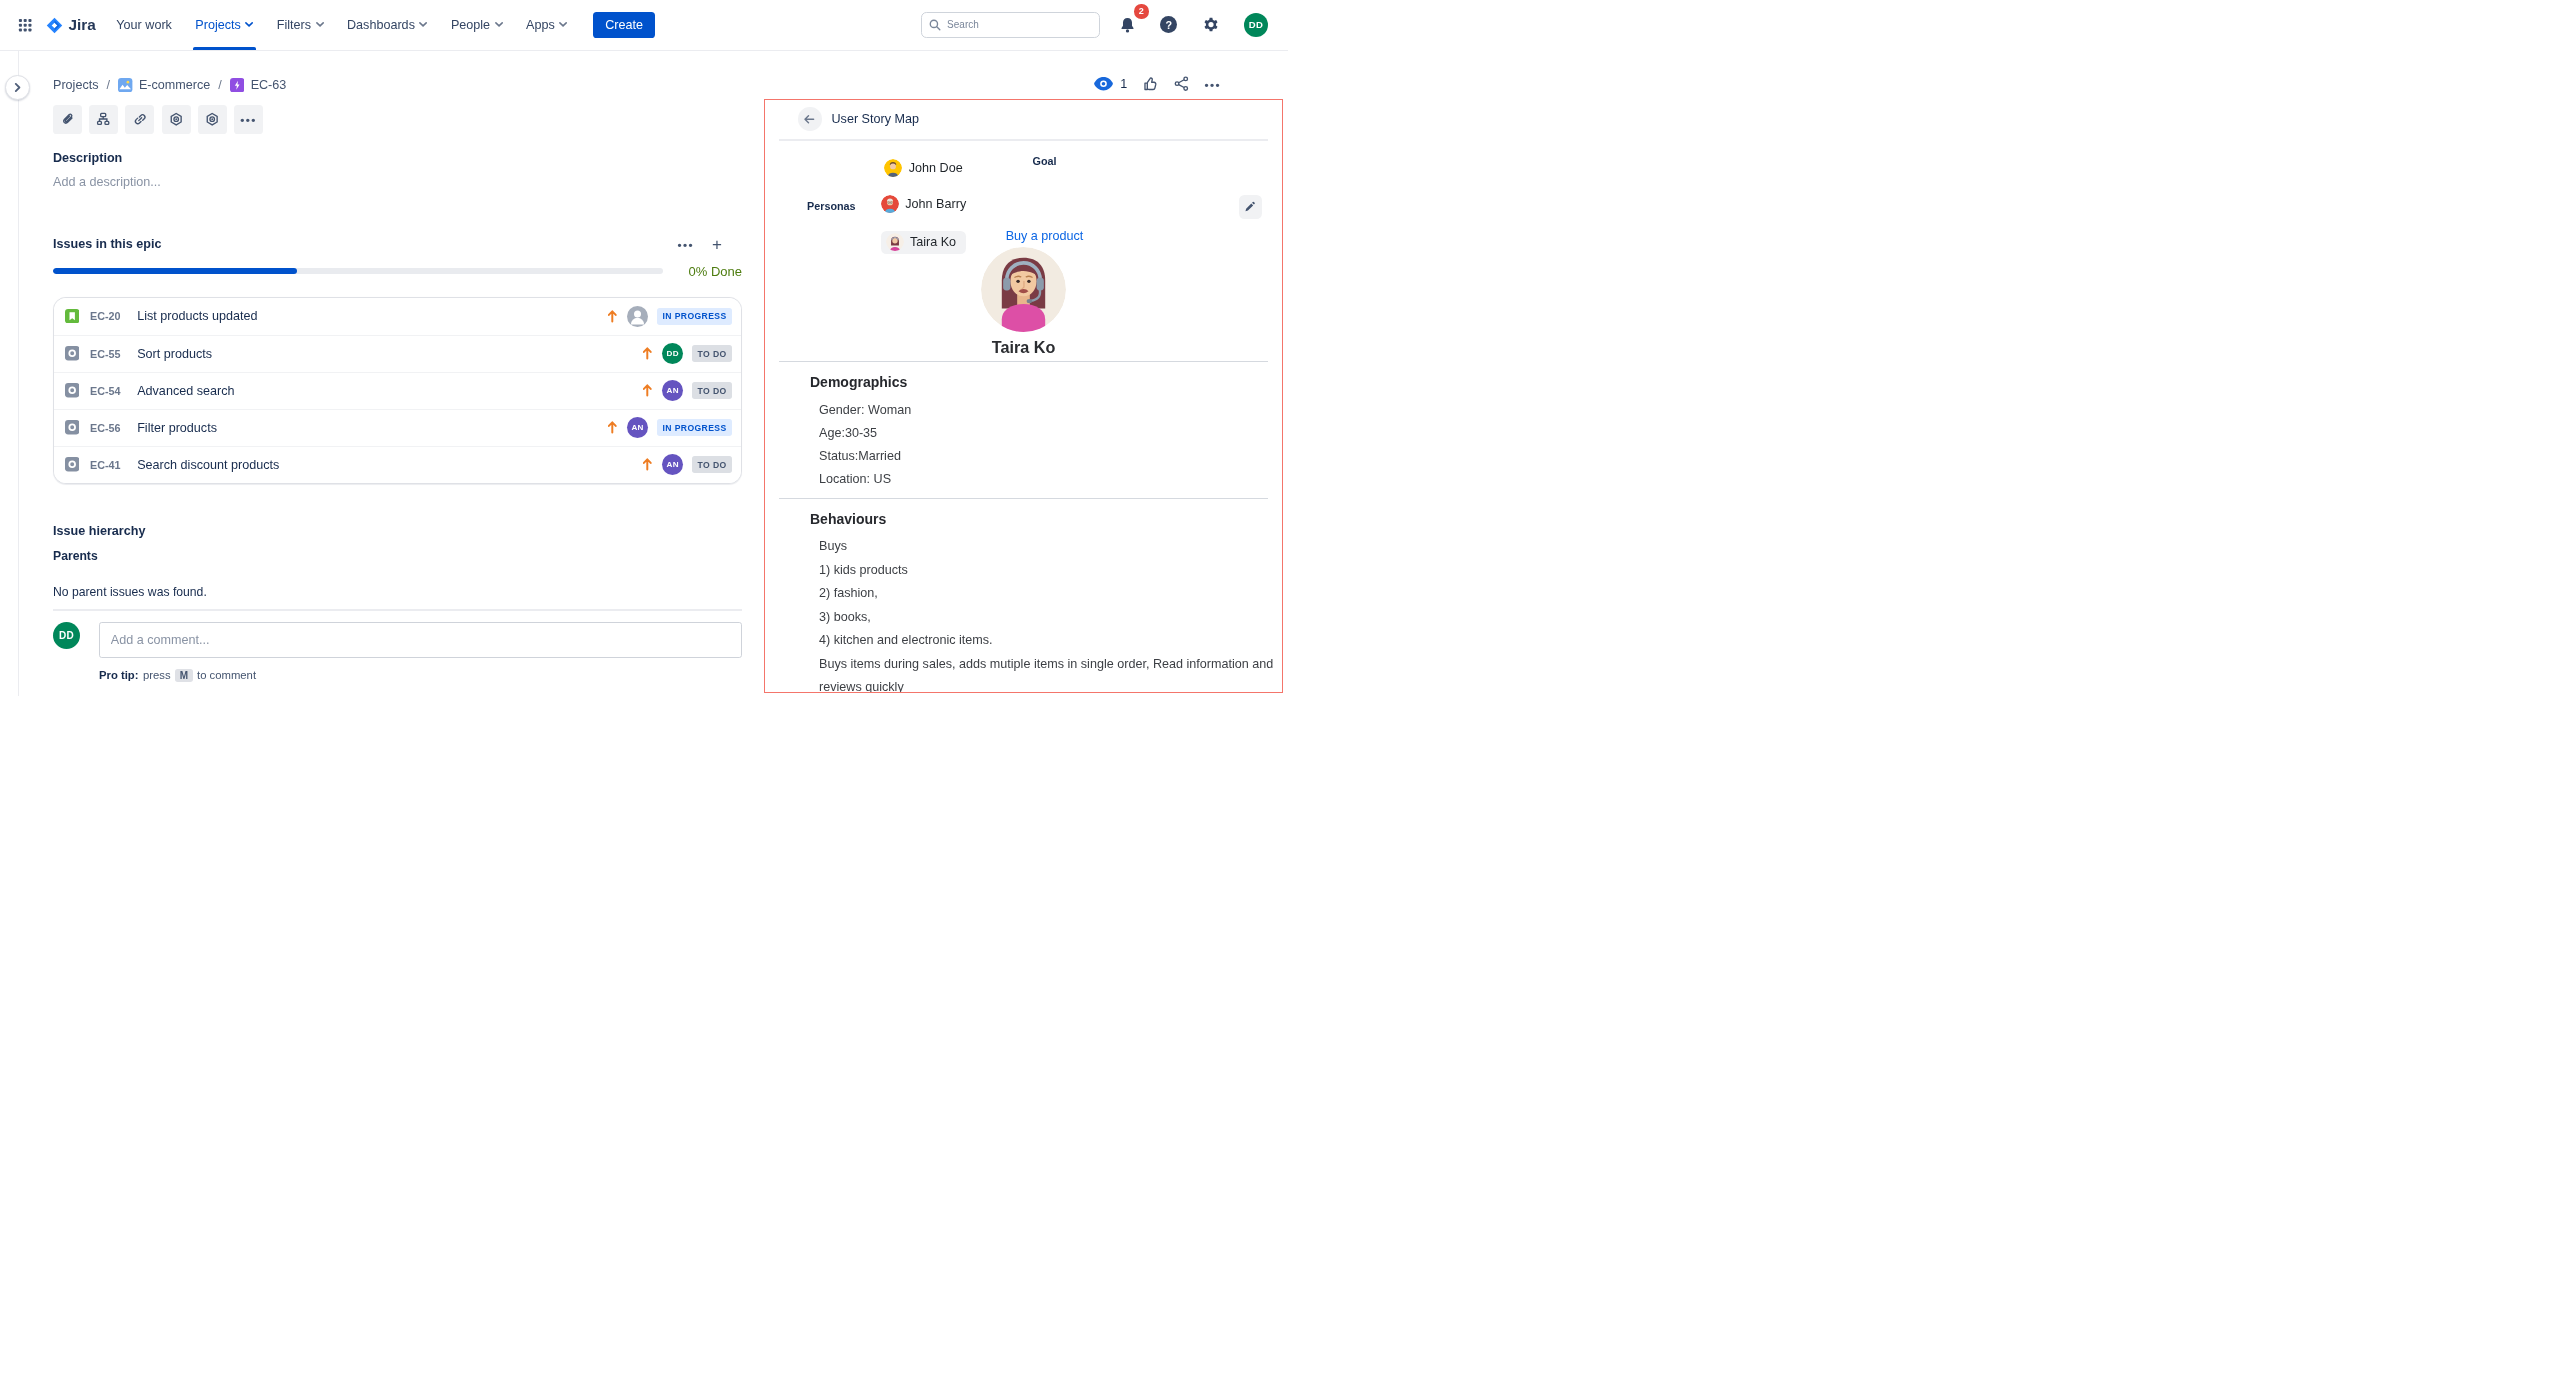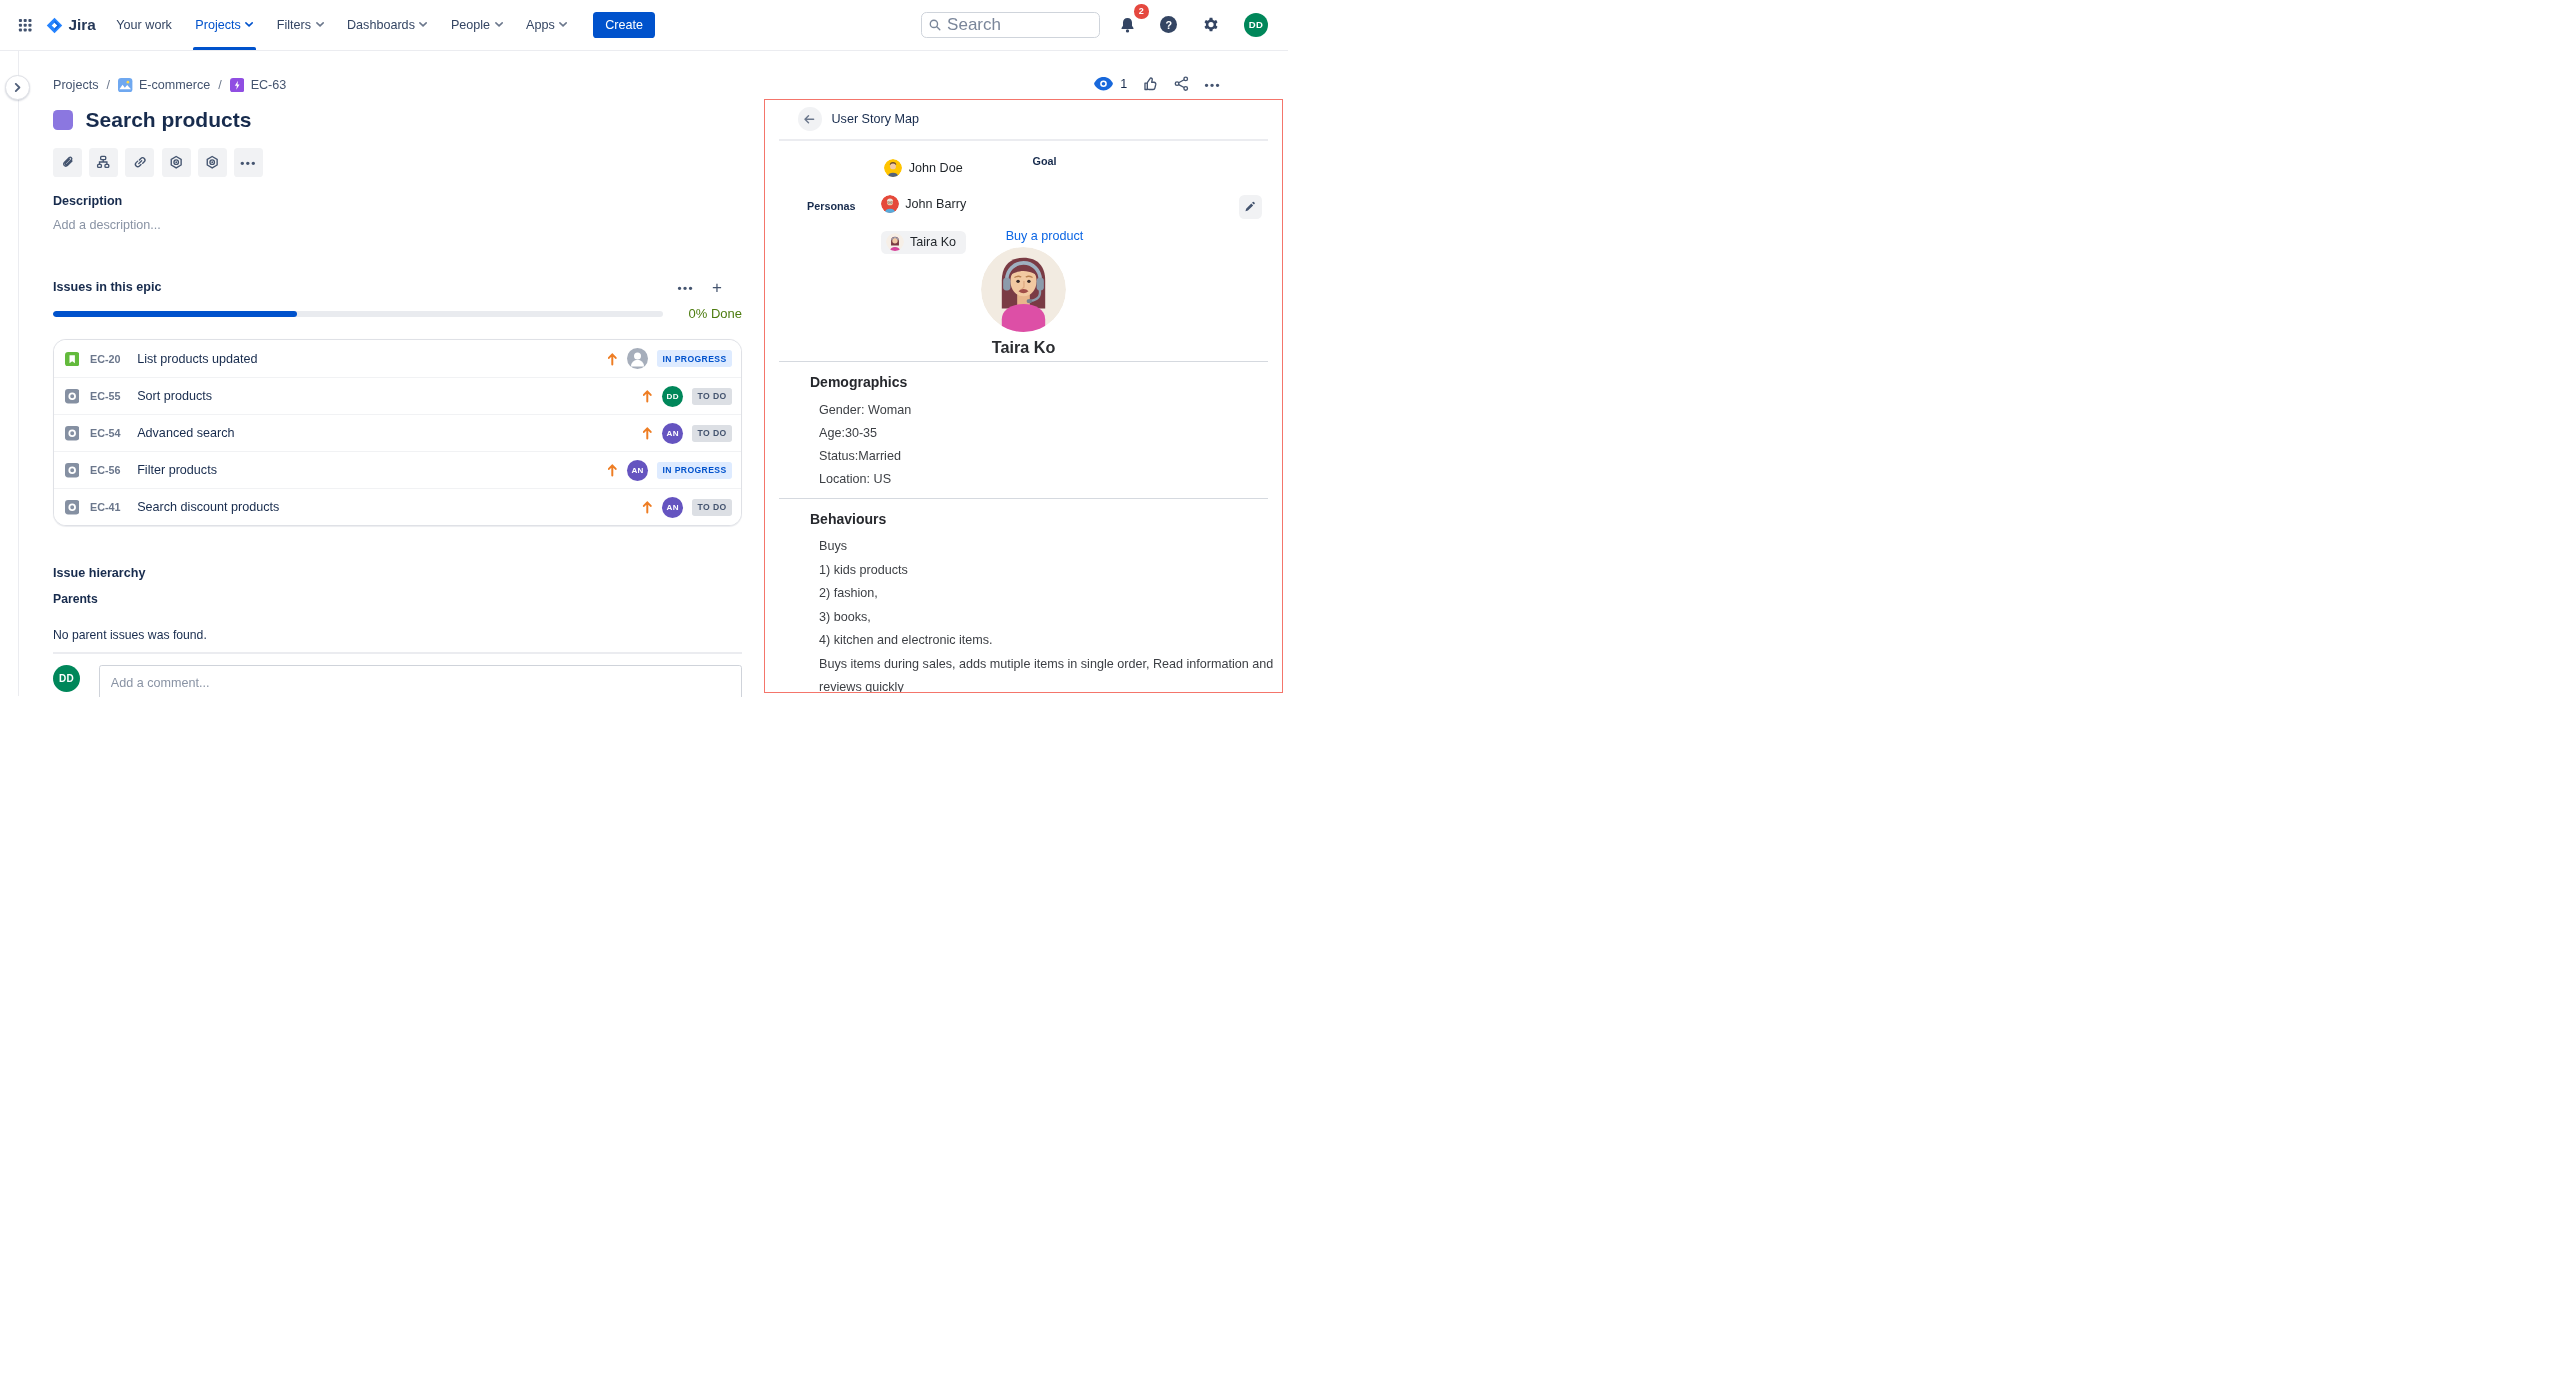--- a/index.html
+++ b/index.html
@@ -12,21 +12,21 @@
   .icon-btn { background:none; border:none; cursor:pointer; display:flex; align-items:center; justify-content:center; padding:5.4px; border-radius:3.6px; }
   .logo { display:flex; align-items:center; gap:4.5px; margin:0 9px 0 7.2px; font-size:15.3px; font-weight:700; color:#253858; }
   .nav-items { display:flex; height:100%; align-items:stretch; }
   .nav-item { position:relative; display:flex; align-items:center; gap:4.5px; padding:0 11.7px; font-size:12.6px; font-weight:500; color:#344563; text-decoration:none; cursor:pointer;justify-content:center; }
   .nav-item.active { color:#0052CC; }
   .nav-item.active::after { content:""; position:absolute; left:9px; right:9px; bottom:0; height:2.7px; background:#0052CC; border-radius:1.8px 1.8px 0 0; }
   .create-btn { margin-left:14.4px; background:#0052CC; color:#fff; border:none; border-radius:3.6px; font-size:12.6px; font-weight:500; padding:6.3px 11.7px; cursor:pointer; font-family:inherit; }
   .nav-right { display:flex; align-items:center; gap:13.5px; }
   .search-wrap { position:relative; }
   .search-wrap svg { position:absolute; left:7.2px; top:6.3px; }
-  .search-input { width:179px; height:26px; border:1.4px solid #CFD4DB; border-radius:5.4px; padding:0 7.2px 0 25px; font-size:17px; color:#344563; font-family:inherit; }
+  .search-input { width:179px; height:26px; border:1.4px solid #CFD4DB; border-radius:5.4px; padding:0 7.2px 0 25px; font-size:10px; color:#344563; font-family:inherit; }
   .search-input::placeholder { color:#7A869A; }
   .bell-wrap { position:relative; }
   .badge { position:absolute; top:-6.3px; right:-7.2px; min-width:14.4px; height:14.4px; background:#E5483F; color:#fff; font-size:9px; font-weight:700; border-radius:7.2px; display:flex; align-items:center; justify-content:center; padding:0 3.6px; }
   .help-circle { width:17px; height:17px; border-radius:50%; background:#344563; color:#fff; font-size:10.8px; font-weight:700; display:flex; align-items:center; justify-content:center; }
   .avatar { border-radius:50%; color:#fff; font-weight:700; display:flex; align-items:center; justify-content:center; letter-spacing:0.3px; }
   .avatar.nav { width:24.4px; height:24.4px; background:#00875A; font-size:9.5px; }
 
   
   .page { position:relative; height:645px; }
   .rail-line { position:absolute; left:18px; top:0; bottom:0; width:0.9px; background:#EBECF0; }
@@ -260,24 +260,20 @@
         <span class="crumb-sep">/</span>
         <a>
           <svg width="14.4" height="14.4" viewBox="0 0 16 16">
             <rect width="16" height="16" rx="3.5" fill="#904EE2"></rect>
             <path fill="#fff" d="M8.9 3L5.4 8.7h2.3L7 13l3.6-5.7H8.3z"></path>
           </svg>
           <span>EC-63</span>
           </a>
       </div>
 
-      <div class="title-row">
-        <span class="epic-square"></span>
-        <h1 class="page-title">Search products</h1>
-      </div>
 
       <div class="action-row">
         <button class="action-btn">
           <svg width="14.4" height="14.4" viewBox="0 0 16 16">
               <path d="M13.3 6.7l-5.1 5.1a2.4 2.4 0 0 1-3.4-3.4L10.3 2.9a1.7 1.7 0 0 1 2.4 2.4L7.5 10.5a.95.95 0 0 1-1.35-1.35l4.6-4.6" stroke="#44546F" stroke-width="1.5" fill="none" stroke-linecap="round"></path>
             </svg>
         </button>
         <button class="action-btn">
           <svg width="14.4" height="14.4" viewBox="0 0 16 16">
               <g stroke="#44546F" stroke-width="1.5" fill="none">

